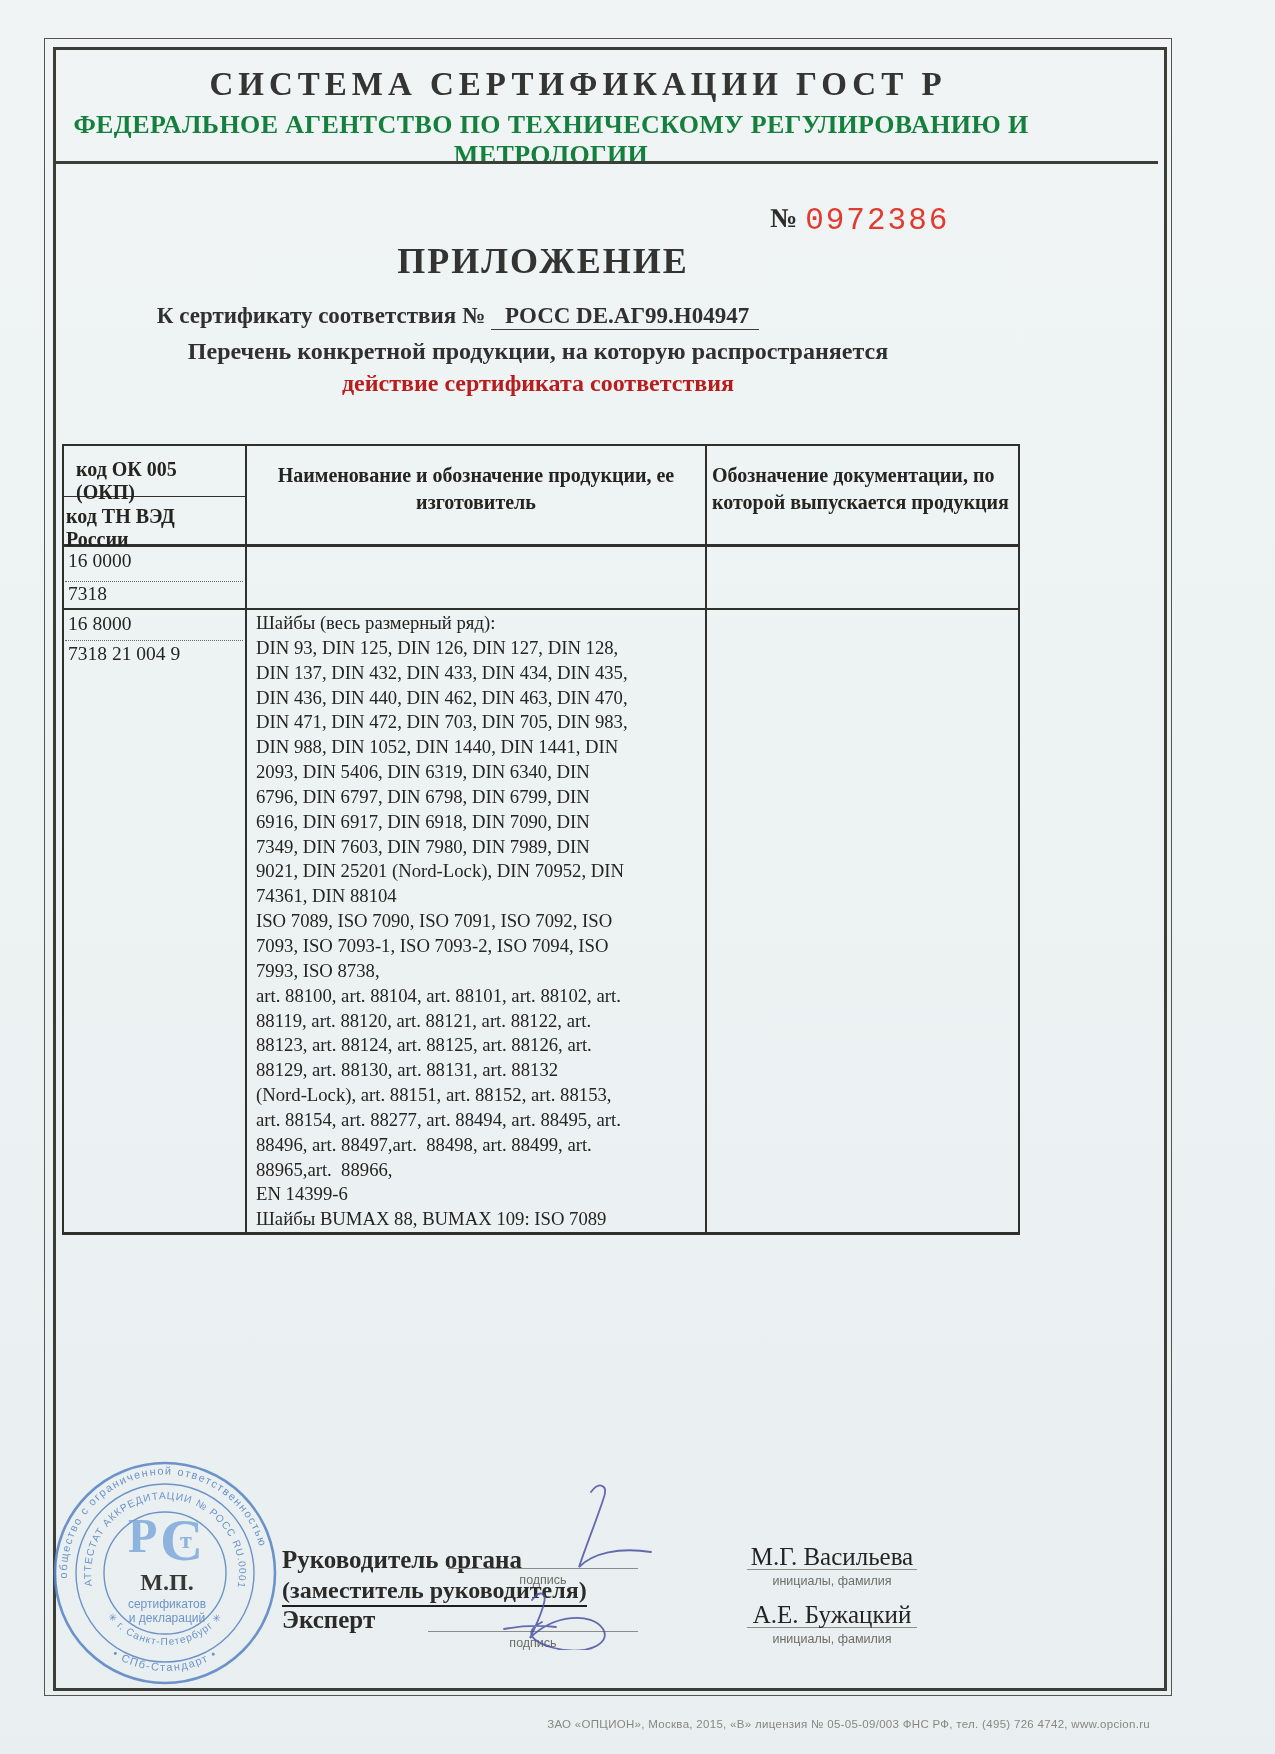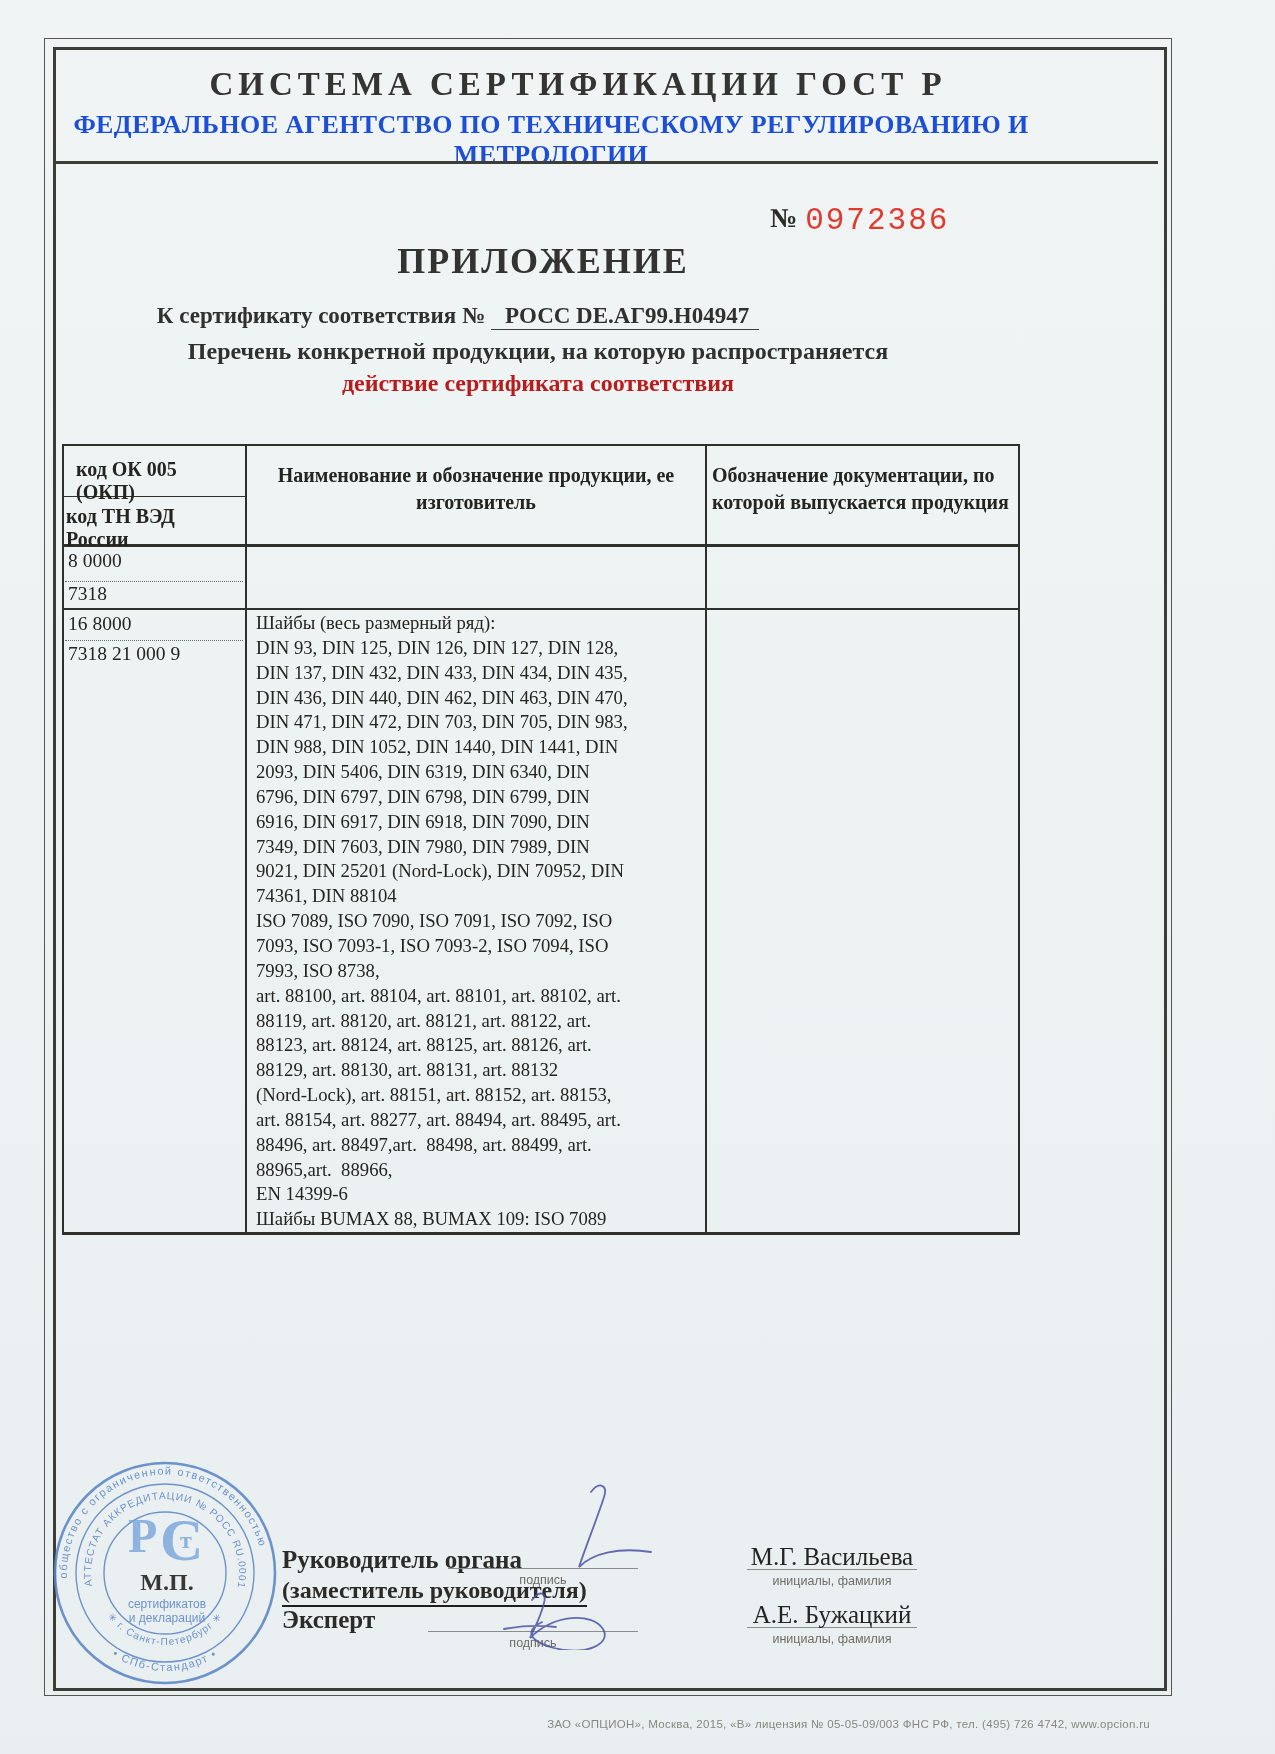--- a/index.html
+++ b/index.html
@@ -7,21 +7,21 @@
     width:1275px;height:1754px;position:relative;overflow:hidden;
     background:linear-gradient(180deg,#f0f4f4 0%,#ecf2f2 55%,#e9eff0 100%);
     font-family:"Liberation Serif", serif;color:#2e2e2c;
   }
   .abs{position:absolute;}
   
   .frame-outer{left:44px;top:38px;width:1126px;height:1656px;border:1.5px solid #55554f;}
   .frame-inner{left:53px;top:47px;width:1108px;height:1638px;border:3px solid #3d3d38;}
   
   .sys-title{left:53px;top:66px;width:1050px;text-align:center;font-size:33px;font-weight:700;letter-spacing:5px;color:#343432;}
-  .agency-title{left:56px;top:110px;width:990px;text-align:center;font-size:26px;font-weight:700;letter-spacing:0.4px;color:#1d4ed8;}
+  .agency-title{left:56px;top:110px;width:990px;text-align:center;font-size:26px;font-weight:700;letter-spacing:0.4px;color:#15803d;}
   .header-rule{left:56px;top:161px;width:1102px;height:2.5px;background:#3d3d38;}
   .form-number{left:770px;top:203px;}
   .no-label{font-size:27px;font-weight:600;color:#2c2c2a;vertical-align:top;}
   .no-digits{font-family:Liberation Mono, monospace;font-size:31px;letter-spacing:2px;color:#e23a2e;margin-left:8px;}
   .appendix-title{left:53px;top:240px;width:980px;text-align:center;font-size:36px;font-weight:700;letter-spacing:2px;color:#333331;}
   .cert-ref{left:53px;top:303px;width:810px;text-align:center;font-size:23px;font-weight:600;color:#30302e;}
   .cert-no{border-bottom:1.5px solid #3a3a38;padding:0 10px 1px 14px;margin-left:6px;margin-top:11px;}
   .purpose1{left:53px;top:338px;width:970px;text-align:center;font-size:24px;font-weight:700;color:#30302e;}
   .purpose2{left:53px;top:370px;width:970px;text-align:center;font-size:24px;font-weight:700;color:#b91c1c;}
   
@@ -106,25 +106,25 @@
     <div class="abs bline" style="left:1018px;top:444px;width:1.6px;height:791px;"></div>
     <div class="abs bline" style="left:62px;top:496px;width:185px;height:1.4px;"></div>
     <div class="abs dotted" style="left:65px;top:581px;width:178px;"></div>
     <div class="abs dotted" style="left:65px;top:640px;width:178px;"></div>
 
     <div class="abs cell hdr-c1a">код ОК 005 (ОКП)</div>
     <div class="abs cell hdr-c1b">код ТН ВЭД России</div>
     <div class="abs cell hdr-c2">Наименование и обозначение продукции, ее изготовитель</div>
     <div class="abs cell hdr-c3">Обозначение документации, по которой выпускается продукция</div>
 
-    <div class="abs cell code r1-okp">8 0000</div>
+    <div class="abs cell code r1-okp">16 0000</div>
     <div class="abs cell code r1-tnved">7318</div>
 
     <div class="abs cell code r2-okp">16 8000</div>
-    <div class="abs cell code r2-tnved">7318 21 000 9</div>
+    <div class="abs cell code r2-tnved">7318 21 004 9</div>
     <div class="abs cell product-lines">Шайбы (весь размерный ряд):
 DIN 93, DIN 125, DIN 126, DIN 127, DIN 128,
 DIN 137, DIN 432, DIN 433, DIN 434, DIN 435,
 DIN 436, DIN 440, DIN 462, DIN 463, DIN 470,
 DIN 471, DIN 472, DIN 703, DIN 705, DIN 983,
 DIN 988, DIN 1052, DIN 1440, DIN 1441, DIN
 2093, DIN 5406, DIN 6319, DIN 6340, DIN
 6796, DIN 6797, DIN 6798, DIN 6799, DIN
 6916, DIN 6917, DIN 6918, DIN 7090, DIN
 7349, DIN 7603, DIN 7980, DIN 7989, DIN

